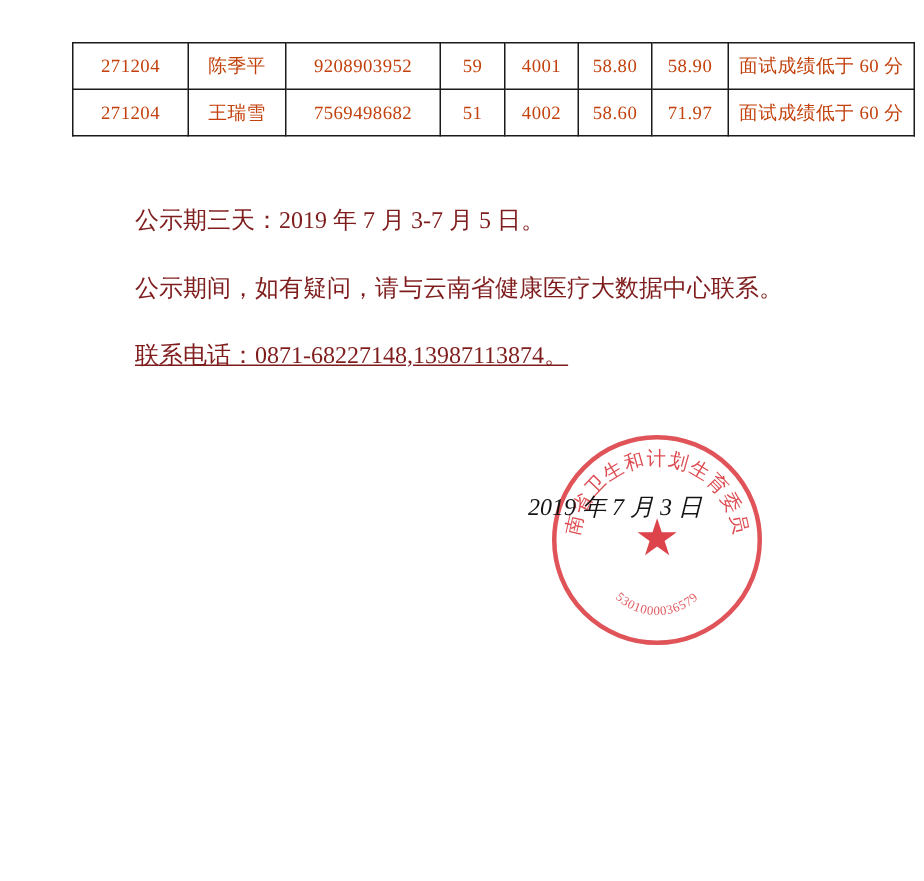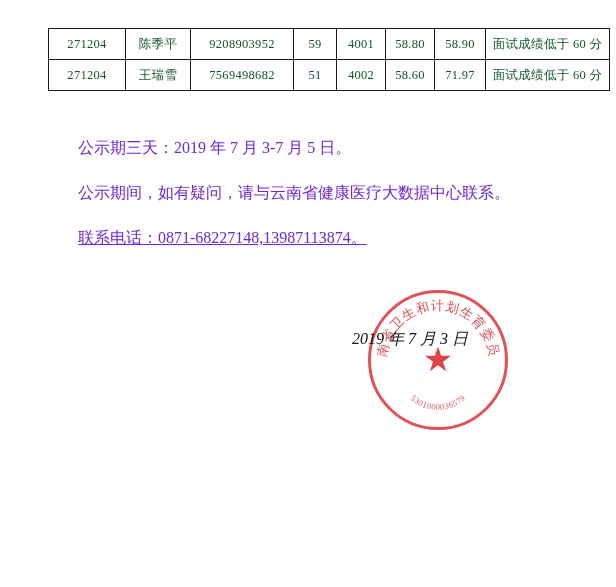--- a/index.html
+++ b/index.html
@@ -26,40 +26,40 @@
     table-layout: fixed;
   }
   .doc-table td {
     border: 1px solid #1a1a1a;
     height: 30px;
     text-align: center;
     vertical-align: middle;
     font-size: 12.5px;
     font-family: "Liberation Serif", "DejaVu Serif", serif;
     letter-spacing: 0.3px;
-    color: #14532d;
+    color: #c2410c;
     padding: 0 2px;
   }
   .col-code  { width: 72px; }
   .col-name  { width: 60px; }
   .col-id    { width: 98px; }
   .col-num1  { width: 38px; }
   .col-num2  { width: 44px; margin-left: 29px; }
   .col-sc1   { width: 44px; }
   .col-sc2   { width: 46px; }
   .col-note  { width: 119px; font-size: 11.5px; }
 
   
   .body-text {
     position: absolute;
-    left: 78px;
+    left: 90px;
     width: 470px;
     font-size: 16px;
     line-height: 1;
-    color: #6d28d9;
+    color: #7f1d1d;
     white-space: nowrap;
     font-family: "Liberation Serif", "DejaVu Serif", serif;
   }
   .p1 { top: 140px; }
   .p2 { top: 185px; }
   .p3 { top: 230px; text-decoration: underline; }
 
   
   .sign-block {
     position: absolute;

